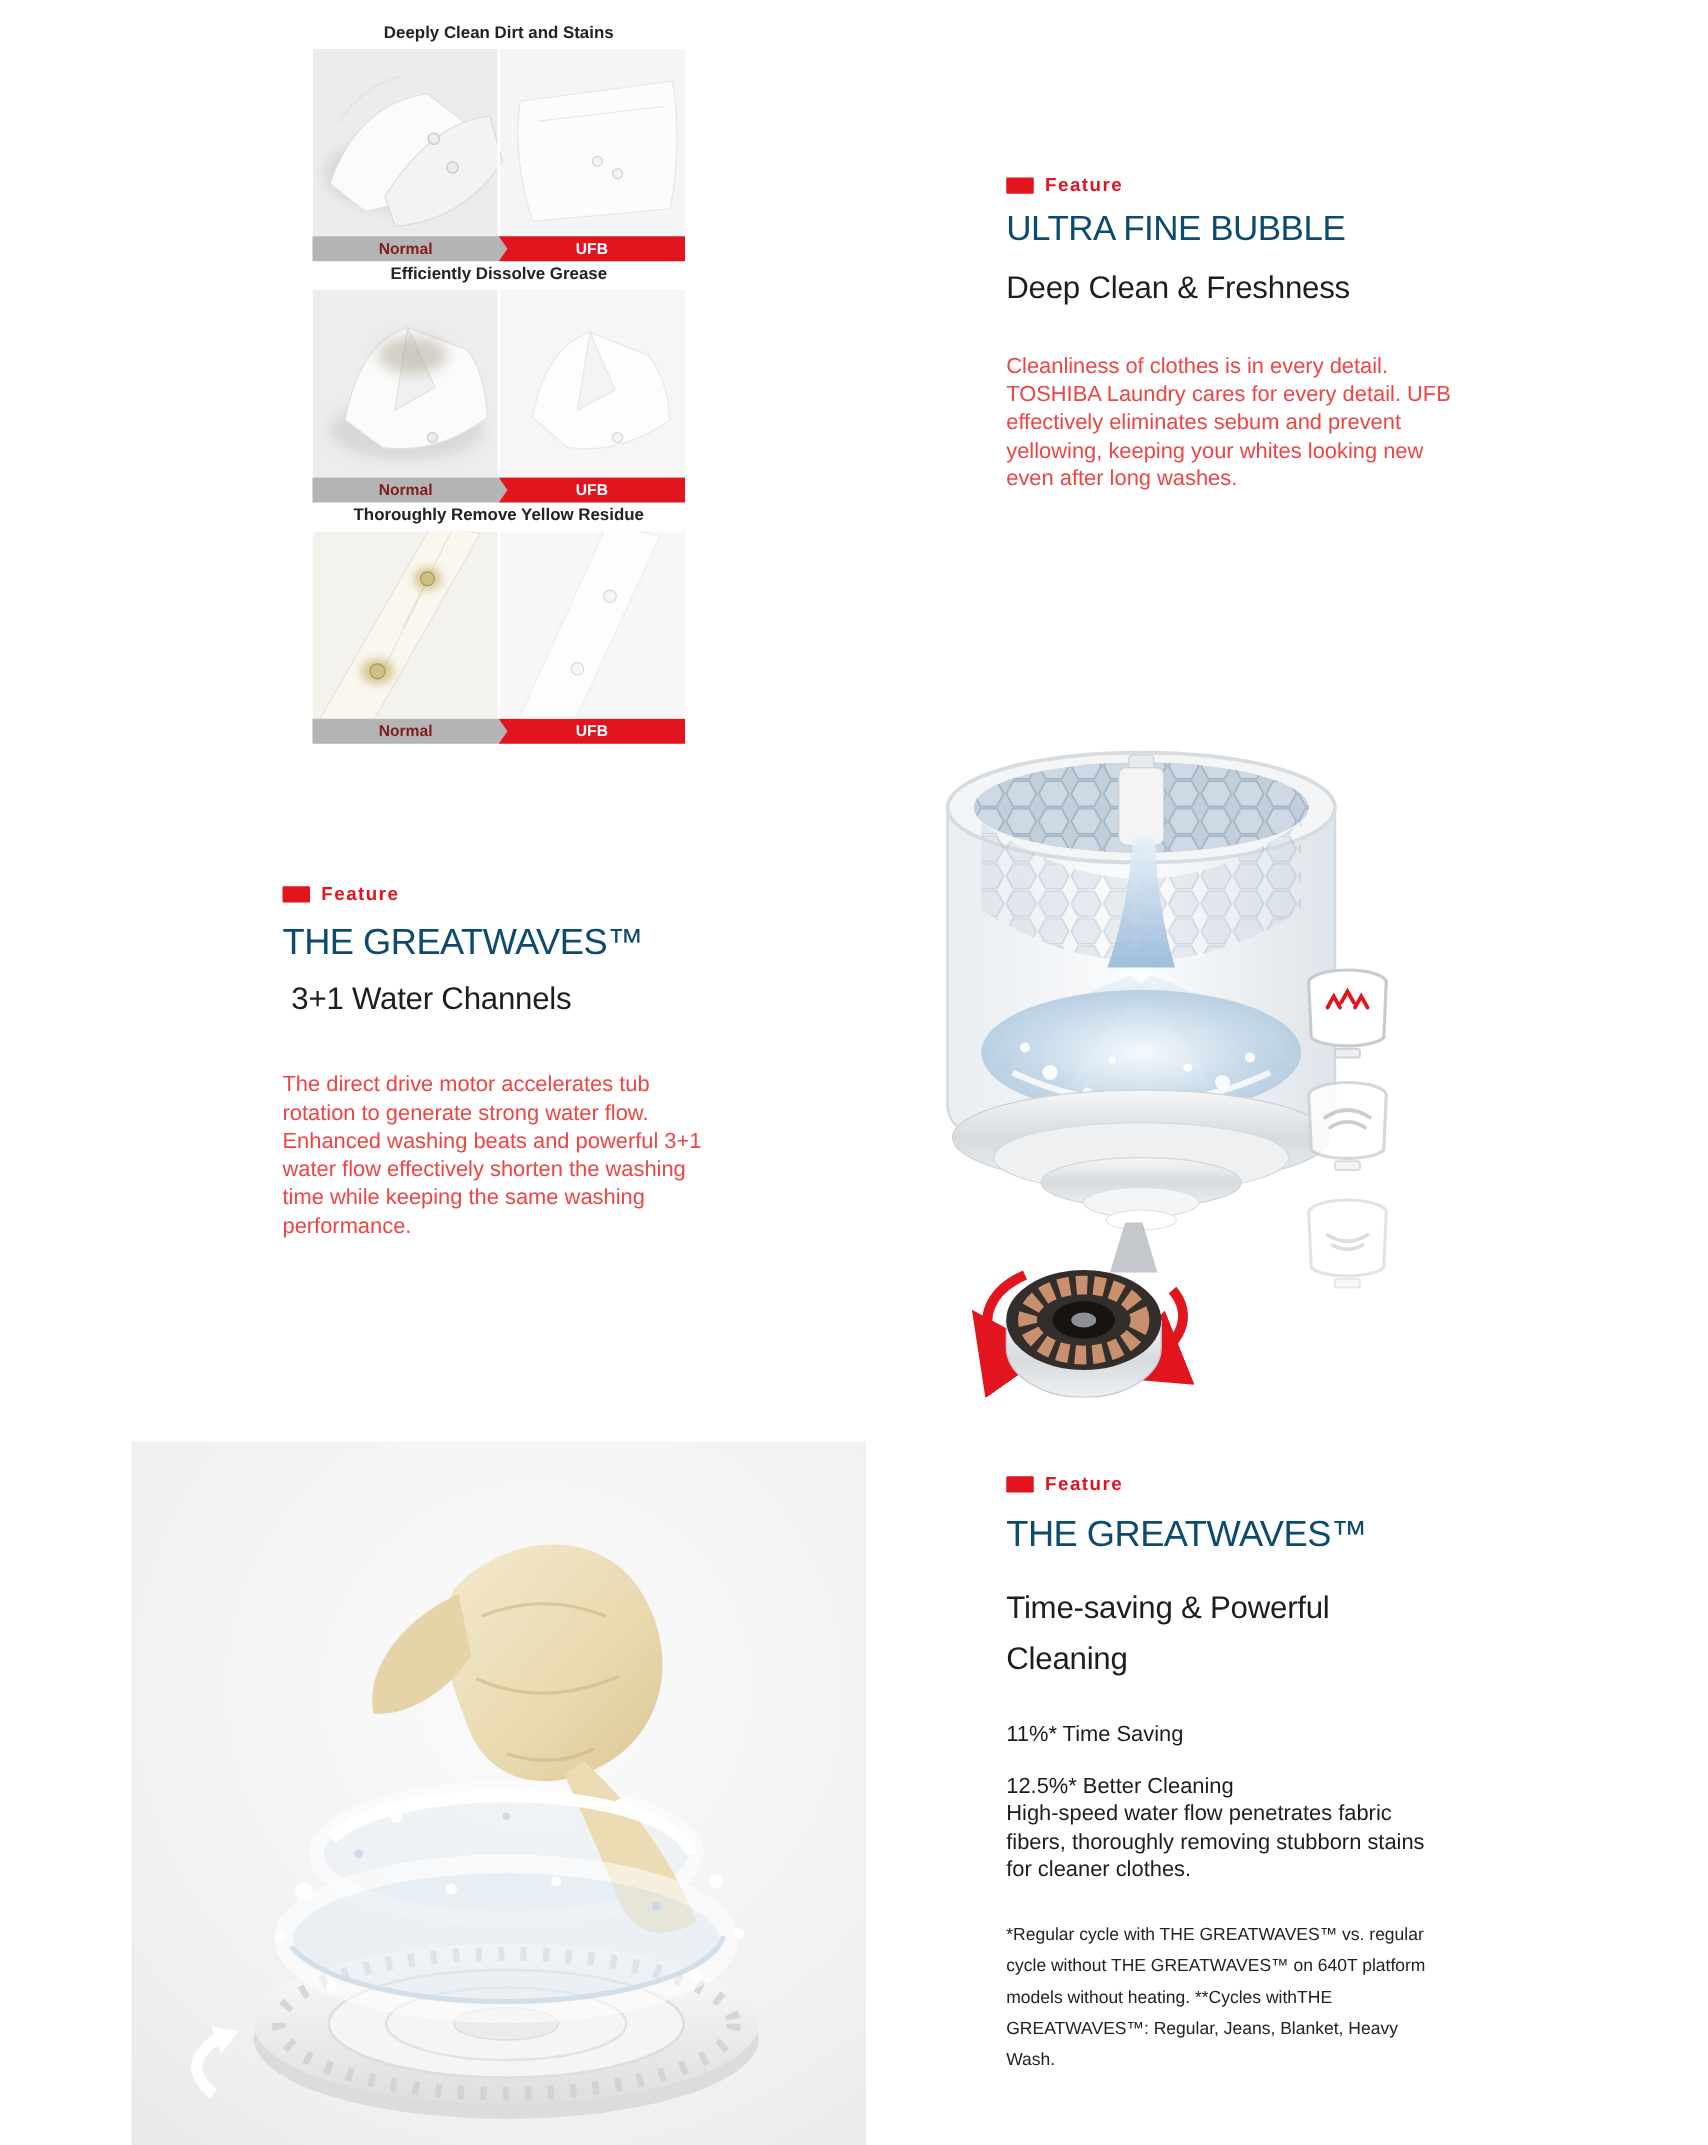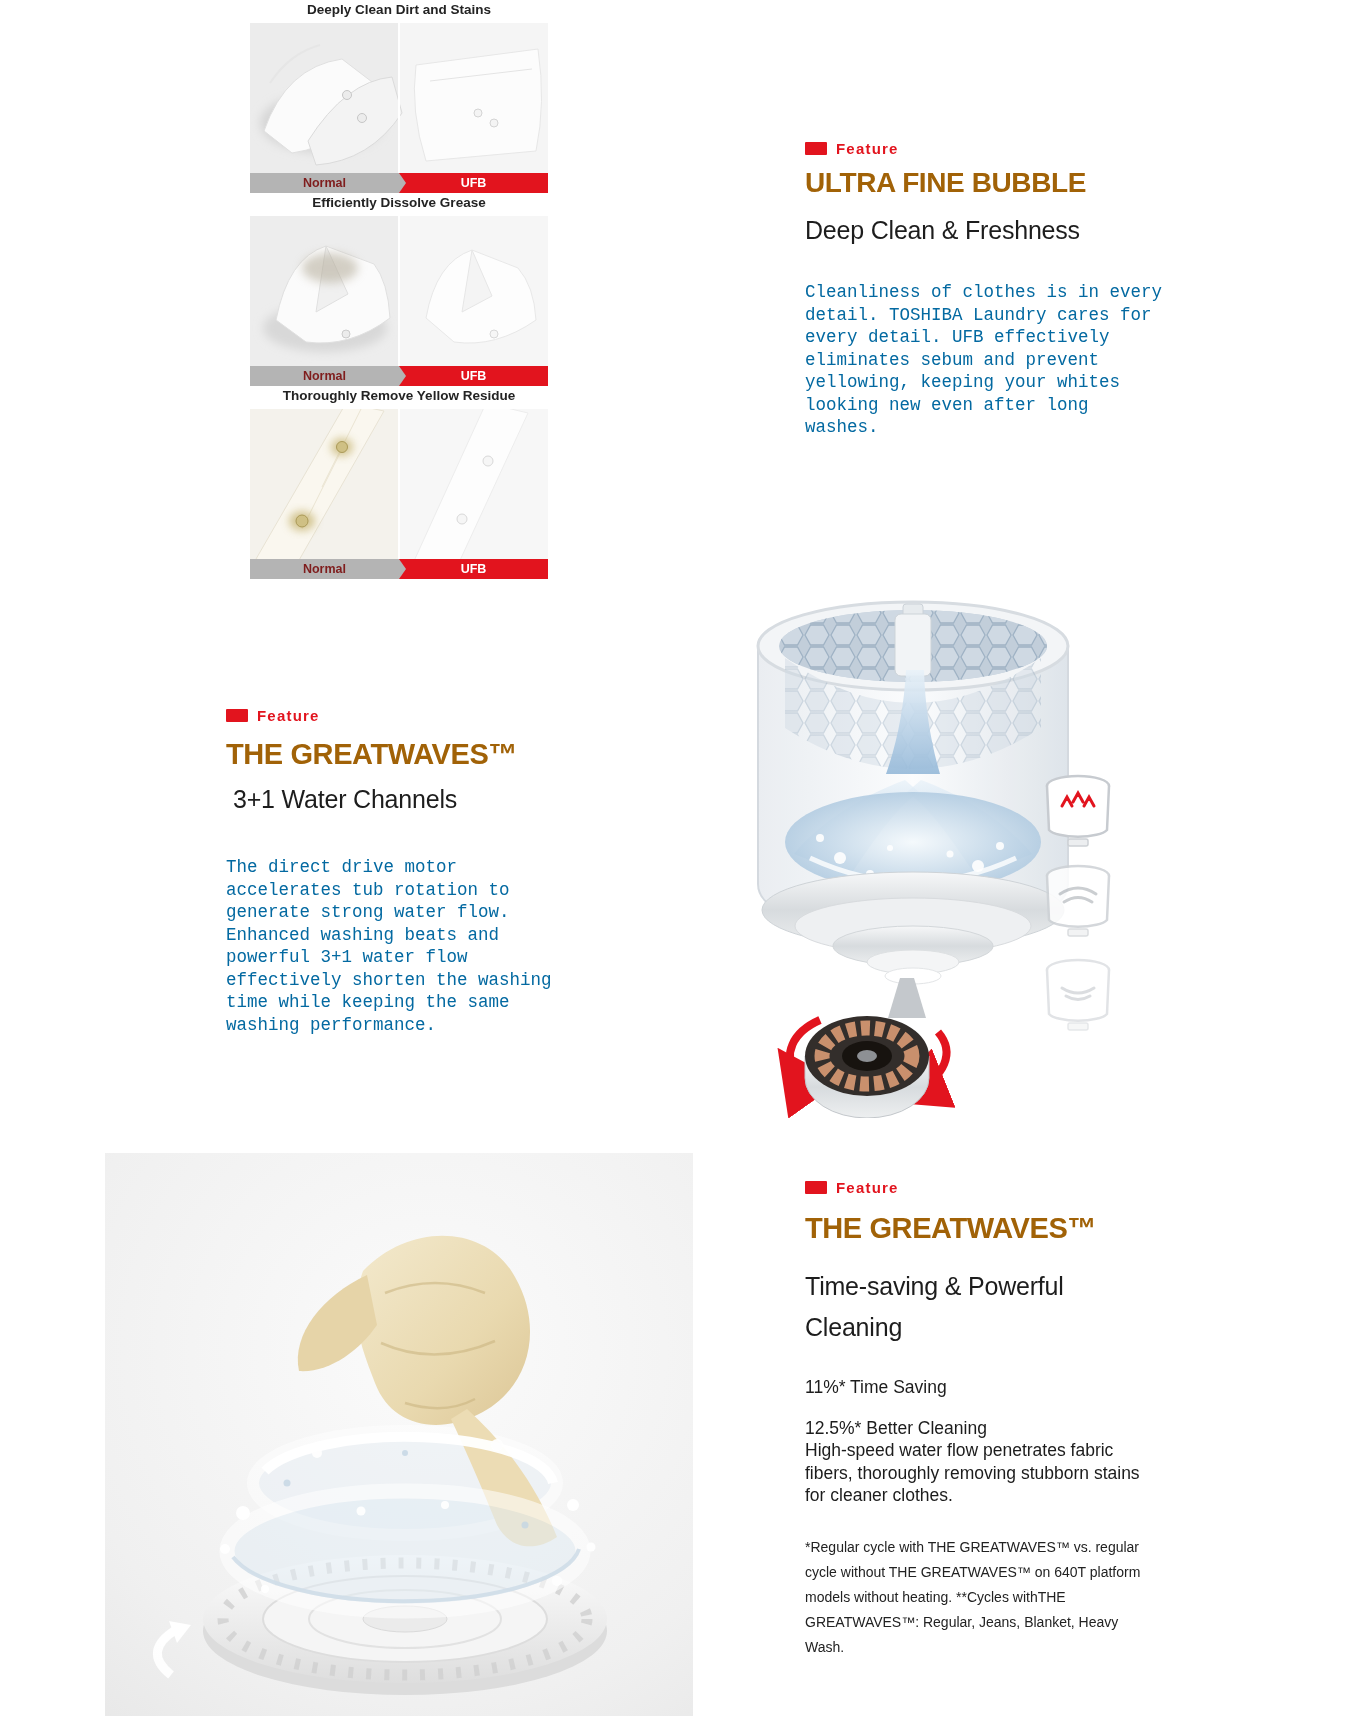--- a/index.html
+++ b/index.html
@@ -3,38 +3,38 @@
 <meta charset="utf-8">
 <style>
   * { margin:0; padding:0; box-sizing:border-box; }
   :root { --red:#e2141e; --bar-gray:#b4b4b4; --ink:#1b1b1b; }
   html,body { background:#fff; }
   body { font-family:"Liberation Sans", sans-serif; color:var(--ink); }
   .page { position:relative; width:1366px; height:1716px; background:#fff; overflow:hidden; }
   .abs { position:absolute; }
 
   
-  .comp-panel { left:250px; top:0; width:298px; }
+  .comp-panel { left:250px; top:16px; width:298px; }
   .comp-title { height:23px; padding-top:2px; text-align:center; font-size:13.5px; font-weight:bold; color:#232323; letter-spacing:0; }
   .comp-photo { height:150px; position:relative; overflow:hidden; }
   .comp-photo svg { display:block; width:100%; height:100%; }
   .comp-bar { height:20px; display:flex; font-weight:bold; font-size:12.5px; }
   .bar-half { flex:1; display:flex; align-items:center; justify-content:center; }
   .bar-normal { background:var(--bar-gray); color:#7f1d1d; position:relative; }
   .bar-normal::after { content:""; position:absolute; right:-7px; top:0; z-index:2;
       border-top:10px solid transparent; border-bottom:10px solid transparent; border-left:7px solid var(--bar-gray); }
   .bar-ufb { background:var(--red); color:#fff; }
 
   
   .feature-badge { display:flex; align-items:center; gap:9px; height:14px; }
   .feature-chip { width:22px; height:13px; background:var(--red); border-radius:1px; }
   .feature-label { color:var(--red); font-weight:bold; font-size:15px; letter-spacing:1.2px; }
-  .sec-title { font-size:28px; line-height:36px; font-weight:bold; color:#a16207; letter-spacing:-0.4px; }
+  .sec-title { font-size:28px; line-height:36px; font-weight:normal; color:#0c4a6e; letter-spacing:-0.4px; }
   .sec-sub { font-size:25px; line-height:34px; color:#1d1d1d; letter-spacing:-0.2px; }
-  .body-text { font-size:17.5px; line-height:22.5px; color:#0369a1;font-family:Liberation Mono, monospace; }
+  .body-text { font-size:17.5px; line-height:22.5px; color:#ef4444; }
 
   .sec-ufb { left:805px; top:141px; width:368px; }
   .sec-ufb .sec-title { margin-top:10px; }
   .sec-ufb .sec-sub { margin-top:12px; }
   .sec-ufb .body-text { margin-top:34px; width:362px; }
 
   .sec-gw-left { left:226px; top:708px; width:352px; }
   .sec-gw-left .sec-title { margin-top:14px; font-size:29px; }
   .sec-gw-left .sec-sub { margin-top:10px; padding-left:7px; }
   .sec-gw-left .body-text { margin-top:40px; width:345px; }

